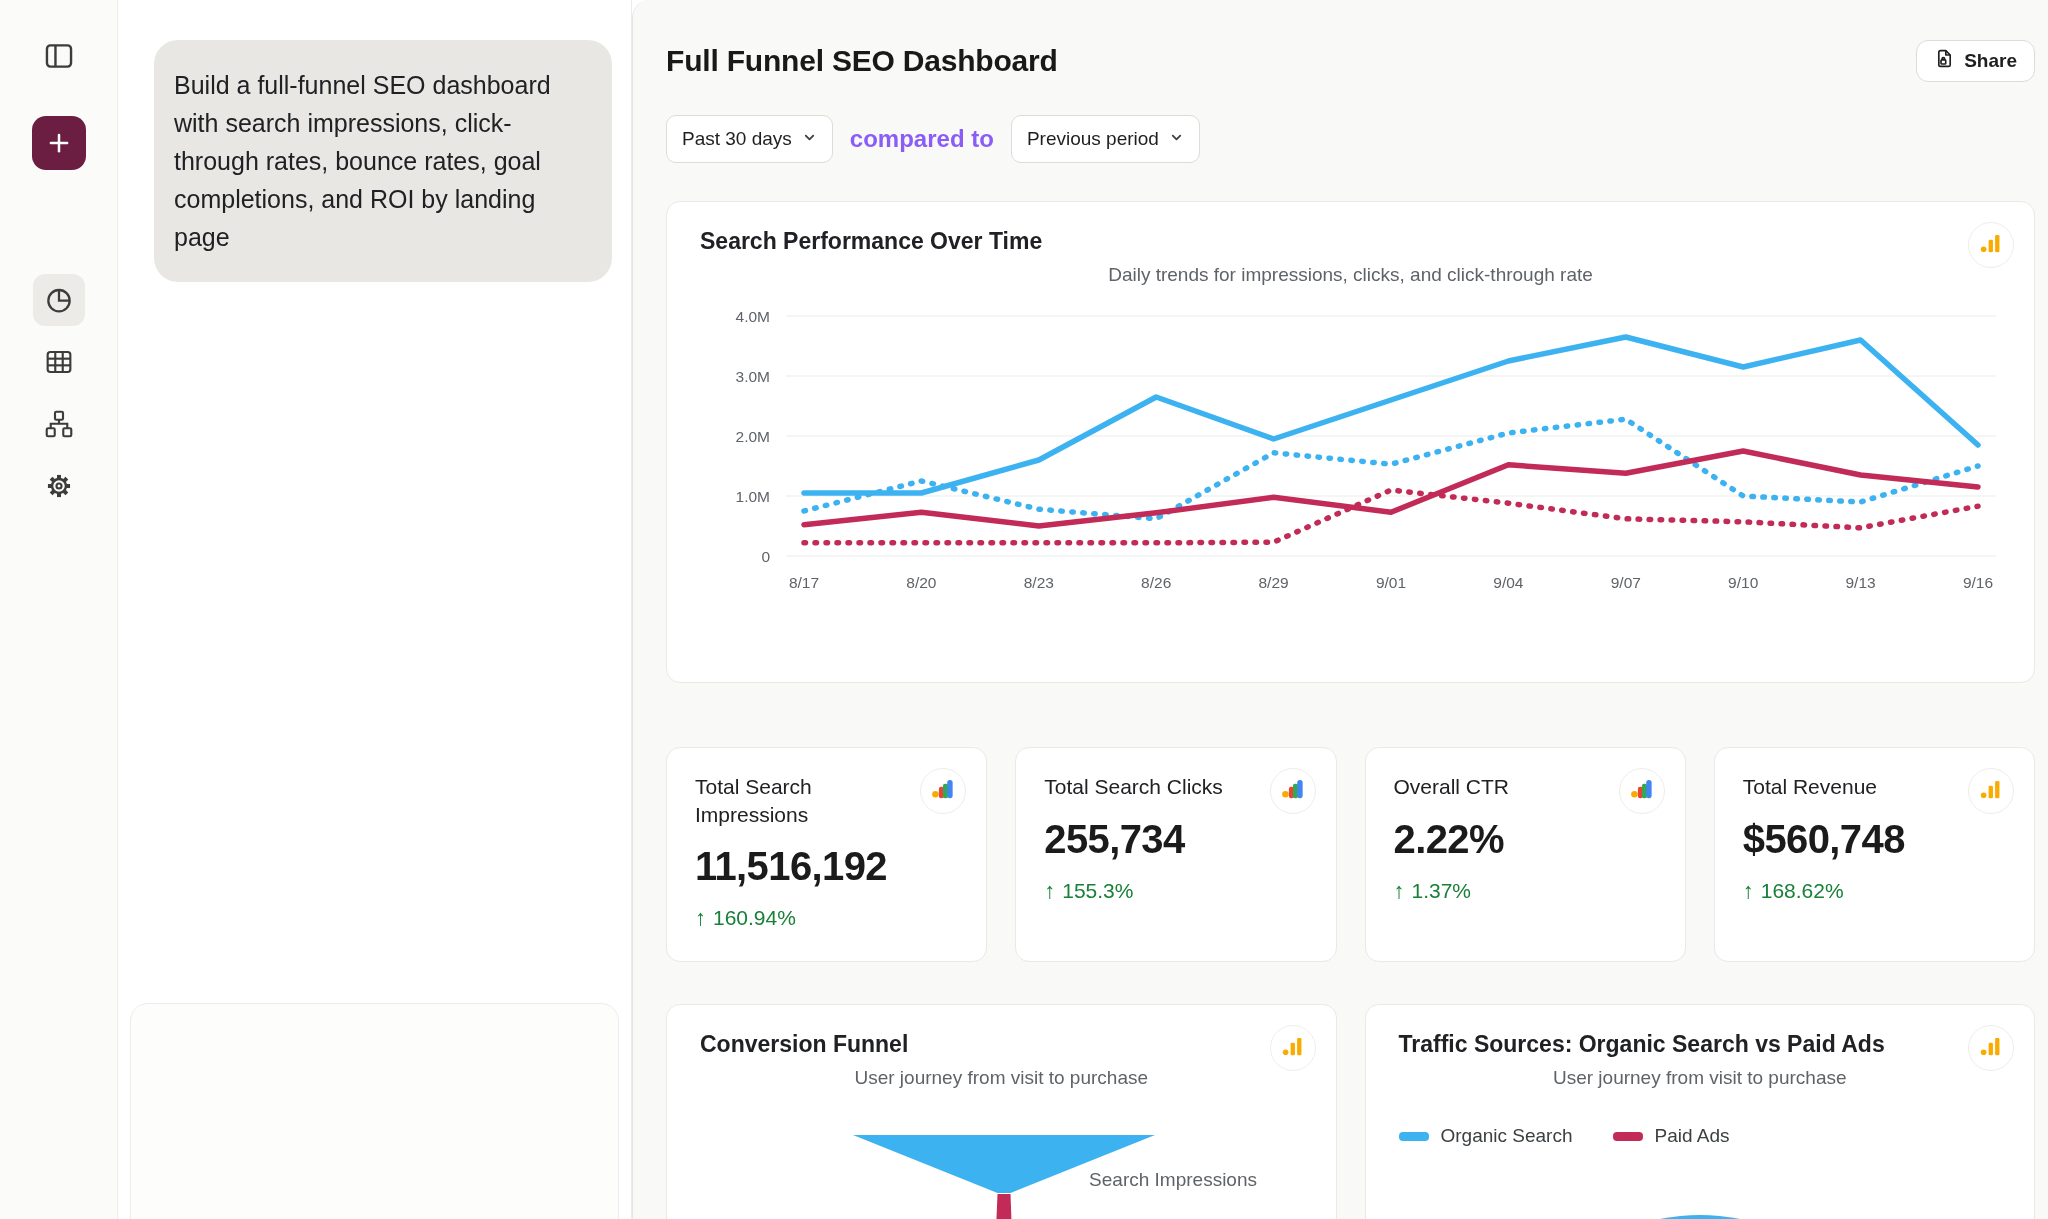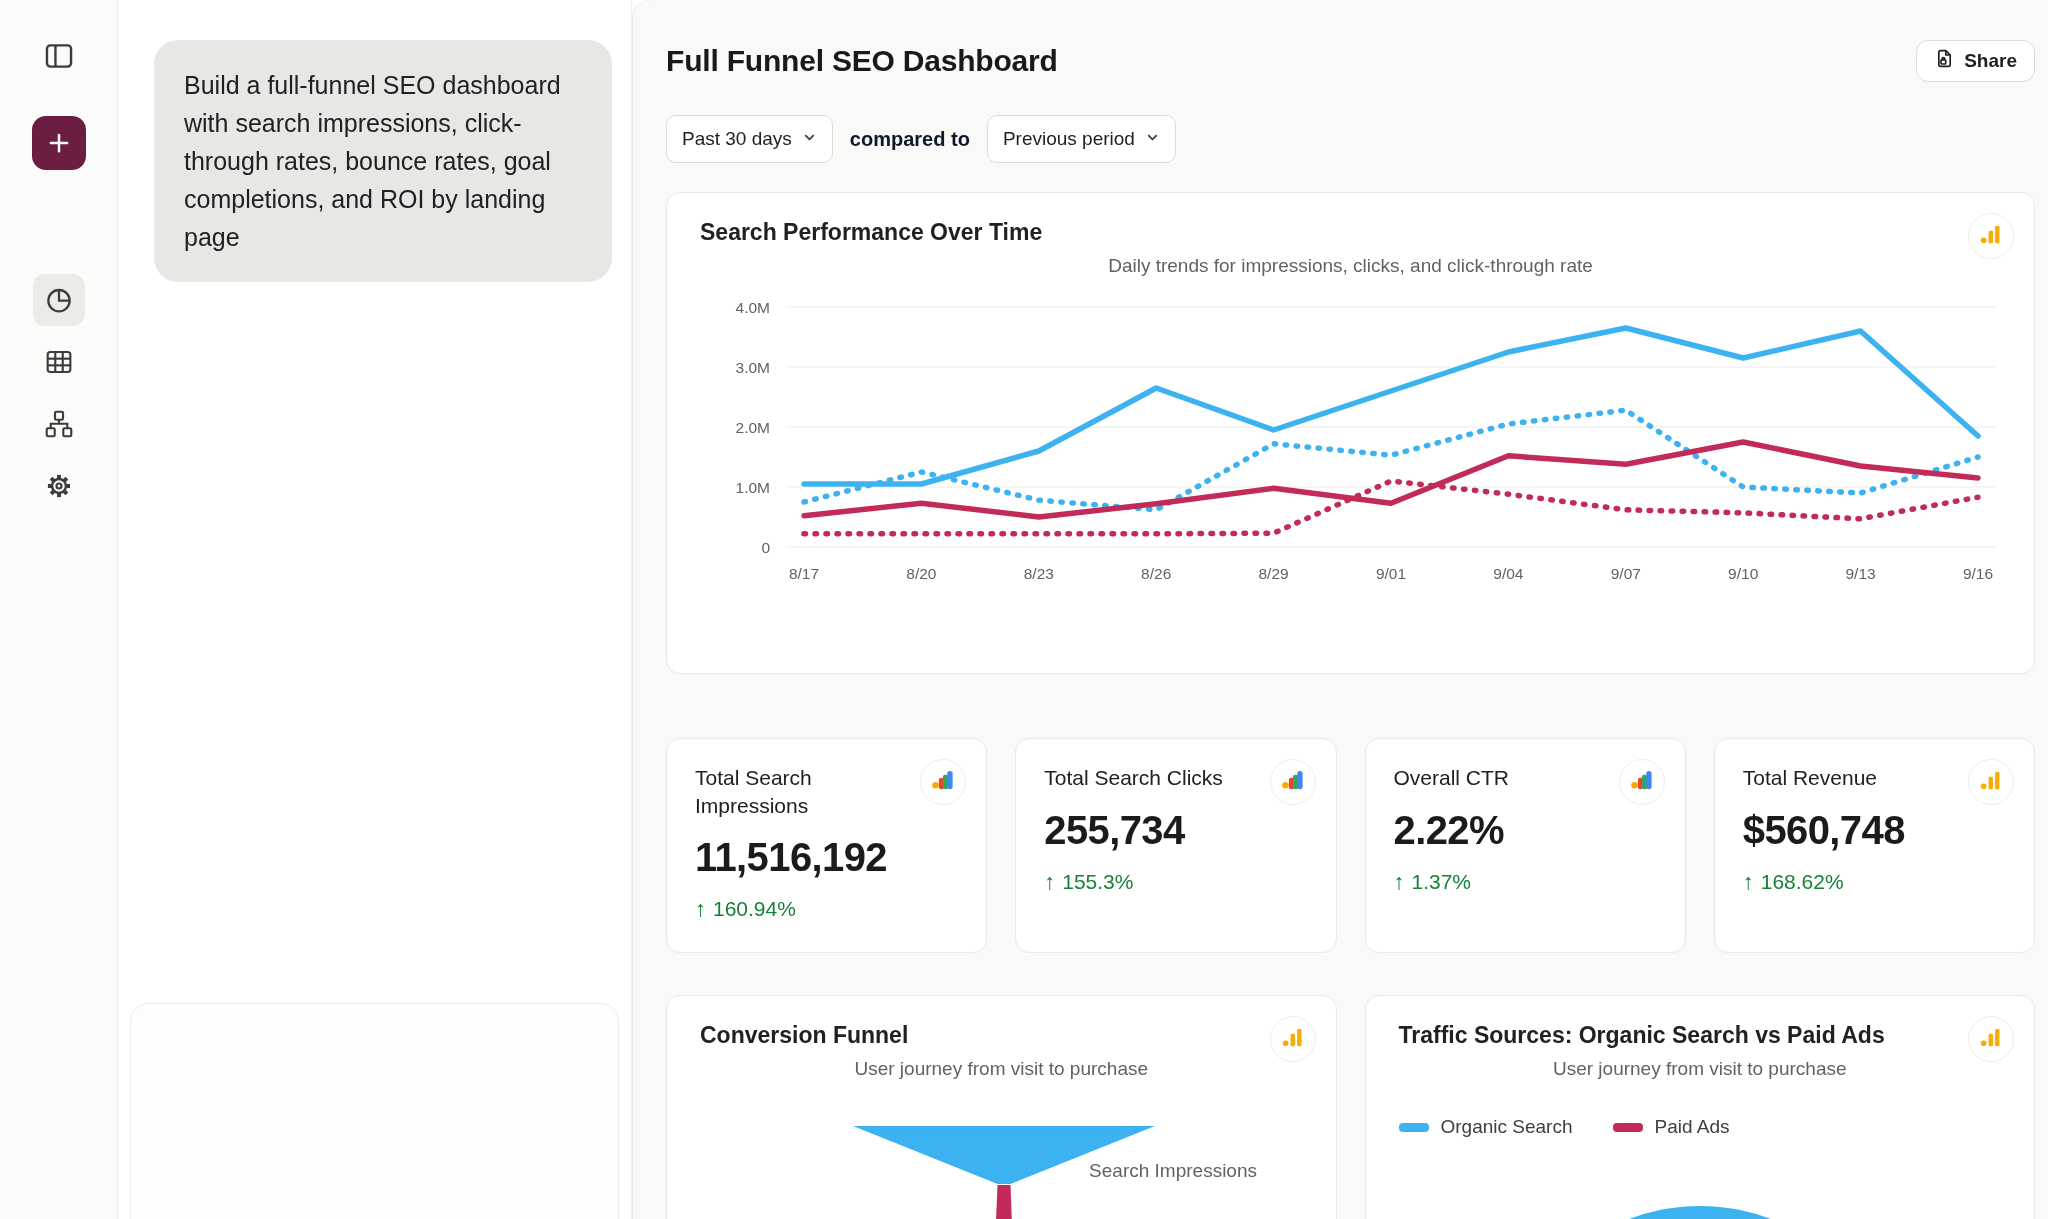--- a/index.html
+++ b/index.html
@@ -24,21 +24,21 @@
   .plus-btn { width:54px; height:54px; border-radius:14px; display:flex; align-items:center; justify-content:center; border:none; cursor:pointer; }
   .rail svg { display:block; }
 
   
   .chat {
     position:absolute; left:118px; top:0; width:514px; height:100%;
     background:#ffffff; border-right:1px solid #ececea;
   }
   .chat-bubble {
     margin:40px 0 0 36px; width:458px;
-    background:#e9e7e4; border-radius:24px; padding:26px 30px;
+    background:#e9e7e4; border-radius:24px; padding:26px 20px;
     font-size:25px; line-height:38px; color:#202124;
   }
   .chat-input {
     position:absolute; left:12px; right:12px; top:1003px; height:300px;
     border:1.5px solid #ececea; border-radius:18px; background:#fdfdfc;
   }
 
   
   .content {
     position:absolute; left:632px; top:0; width:1416px; height:1400px;
@@ -51,34 +51,34 @@
     display:flex; align-items:center; gap:9px; height:42px; padding:0 17px;
     background:#ffffff; border:1px solid #dddcd9; border-radius:12px;
     font-family:"Liberation Sans",sans-serif; font-size:19px; font-weight:600; color:#1f1f1f; cursor:pointer;
   }
   .filter-row { display:flex; align-items:center; gap:17px; margin-top:33px; }
   .select-btn {
     display:flex; align-items:center; gap:10px; height:48px; padding:0 15px;
     background:#fff; border:1px solid #dddcd9; border-radius:10px;
     font-family:"Liberation Sans",sans-serif; font-size:19px; font-weight:500; color:#1f1f1f; cursor:pointer;
   }
-  .compare-label { font-size:20px; font-weight:700; color:#0f172a; }
+  .compare-label { font-size:24px; font-weight:700; color:#8b5cf6; }
 
   .card {
     background:#ffffff; border:1px solid #eae9e6; border-radius:14px; position:relative;
   }
   .card-title { font-size:23px; font-weight:700; color:#202124; }
   .card-subtitle { font-size:19px; color:#5f6368; margin-top:9px;text-align:center; }
   .card-icon {
     position:absolute; top:20px; right:20px; width:46px; height:46px; border-radius:50%;
     border:1px solid #eeedea; background:#fff; display:flex; align-items:center; justify-content:center; cursor:pointer;
   }
 
   
-  .perf-card { margin-top:29px; padding:26px 33px 20px 33px; height:482px; overflow:hidden; }
+  .perf-card { margin-top:38px; padding:26px 33px 20px 33px; height:482px; overflow:hidden; }
   .legend-row { display:flex; align-items:center; gap:36px; margin-top:26px; }
   .legend-item { display:flex; align-items:center; gap:12px; cursor:pointer; }
   .legend-item .sw { width:30px; height:9px; border-radius:4px; }
   .legend-item .lg-label { font-size:19px; color:#3c4043; }
   .perf-chart { margin-top:10px; display:block; }
 
   
   .metrics-grid { display:grid; grid-template-columns:repeat(4,1fr); gap:28px; margin-top:64px; }
   .metric-card { padding:25px 28px; height:215px; }
   .metric-title { font-size:21px; color:#202124; max-width:215px; line-height:1.32; }

